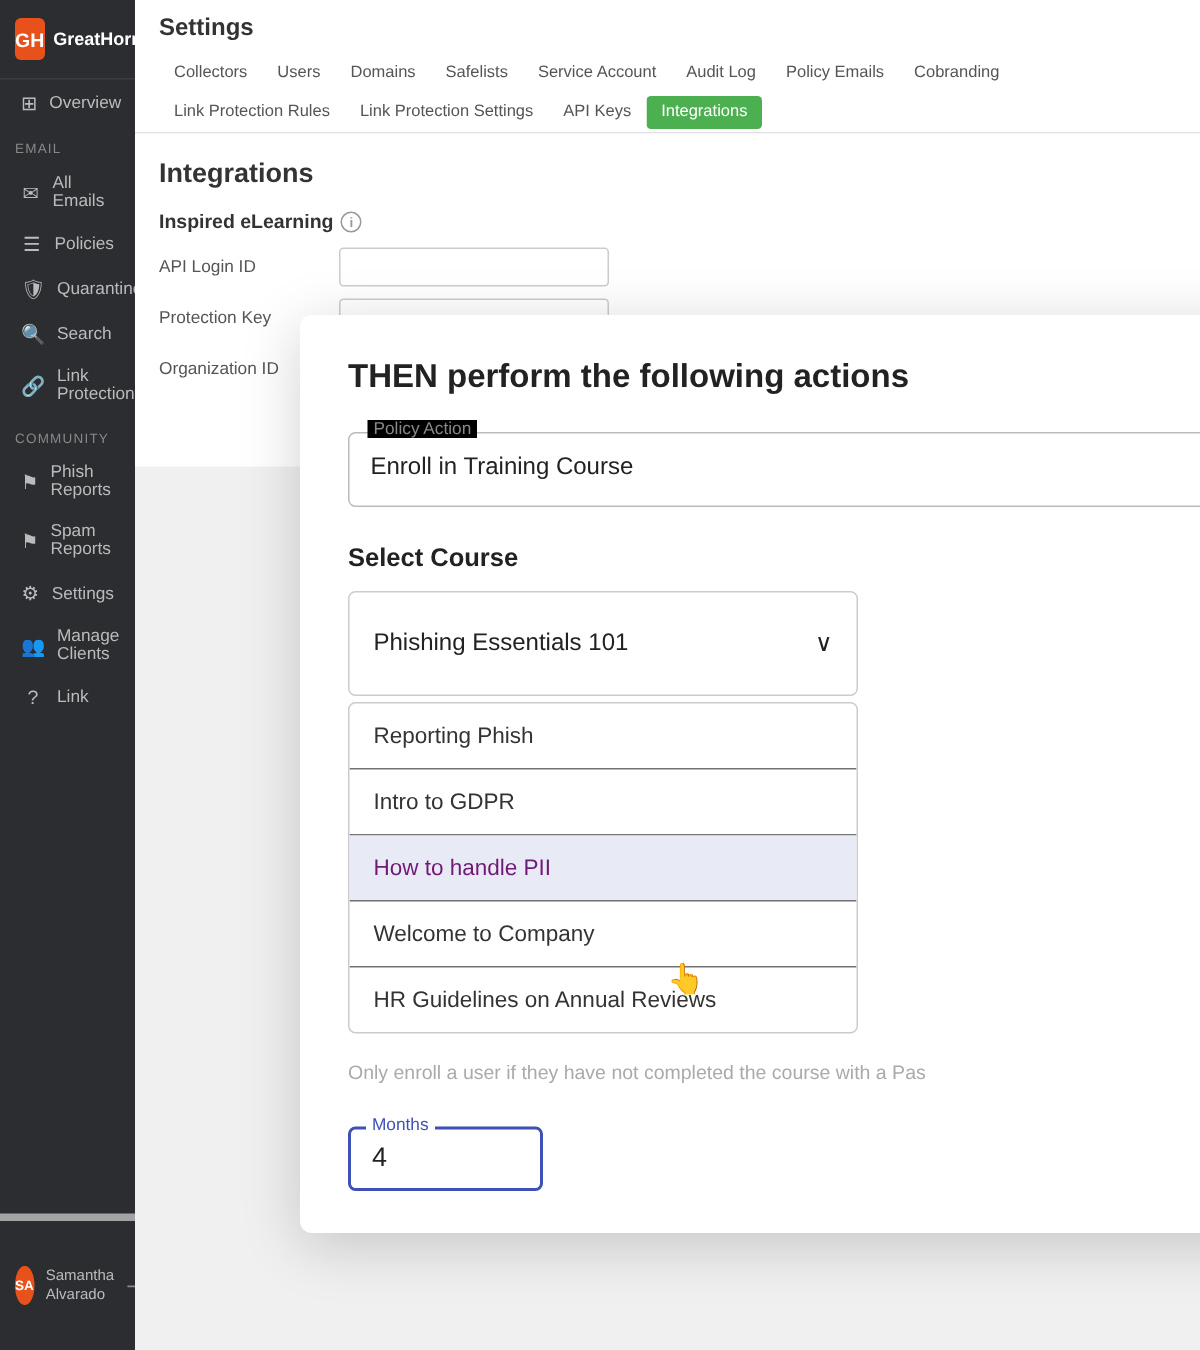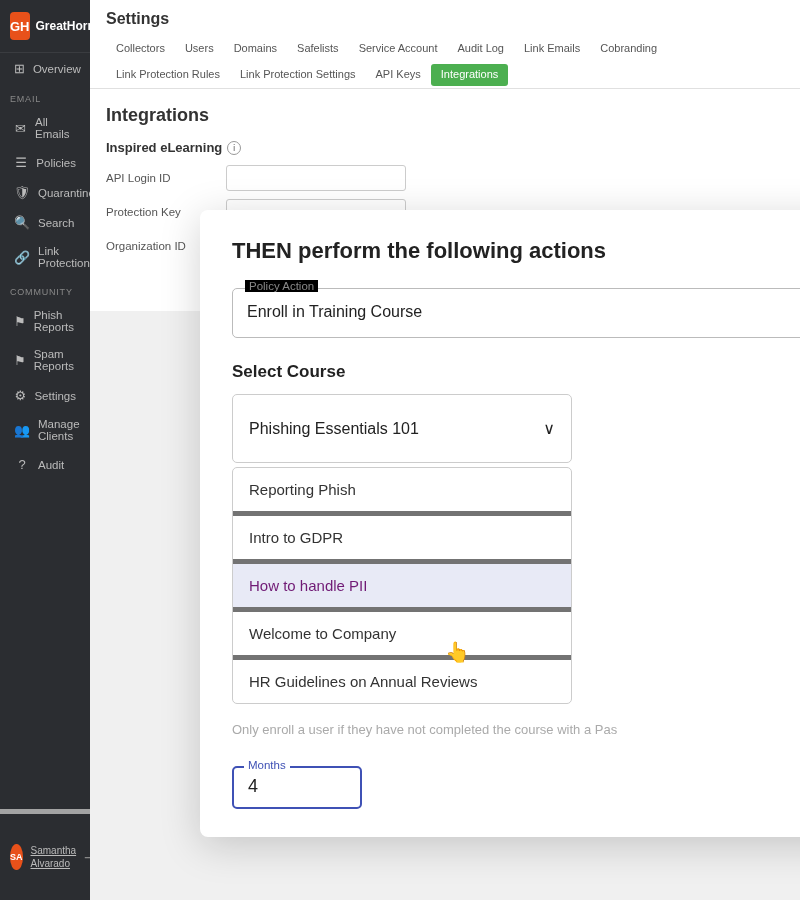--- a/index.html
+++ b/index.html
@@ -62,21 +62,21 @@
       gap: 8px;
       padding: 6px 10px;
     }
     .avatar {
       width: 26px; height: 26px;
       background: #e8511a;
       border-radius: 50%;
       display: flex; align-items: center; justify-content: center;
       color: white; font-size: 9px; font-weight: bold;
     }
-    .avatar-name { font-size: 10px; color: #bbb; line-height: 1.3; text-decoration: underline; }
+    .avatar-name { font-size: 10px; color: #bbb; line-height: 1.3; }
     .avatar-logout { margin-left: auto; font-size: 14px; color: #888; cursor: pointer; }
 
     
     .main {
       flex: 1;
       display: flex;
       flex-direction: column;
       background: #f0f0f0;
       overflow: hidden;
     }
@@ -272,21 +272,21 @@
       background: white;
       margin-top: 4px;
       width: 340px;
       overflow: hidden;
     }
     .course-option {
       padding: 13px 16px;
       font-size: 15px;
       color: #333;
       cursor: pointer;
-      border-bottom: 5px solid #737373;
+      border-bottom: 1px solid #737373;
     }
     .course-option:last-child { border-bottom: none; }
     .course-option.highlighted { background: #e8eaf6; color: #701a75; }
 
     
     .enroll-note {
       font-size: 13px;
       color: #aaa;
       margin-top: 18px;
       margin-bottom: 14px;
@@ -384,21 +384,21 @@
     <div class="sidebar-item">
       <span class="icon">⚙</span>
       <span>Settings</span>
     </div>
     <div class="sidebar-item">
       <span class="icon">👥</span>
       <span>Manage Clients</span>
     </div>
     <div class="sidebar-item">
       <span class="icon">?</span>
-      <span>Audit</span>
+      <span>Link</span>
     </div>
   </div>
 
   <div class="sidebar-bottom">
     <div class="avatar-row">
       <div class="avatar">SA</div>
       <div class="avatar-name">Samantha Alvarado</div>
       <span class="avatar-logout">⇥</span>
     </div>
   </div>
@@ -407,21 +407,21 @@
 <div class="main" style="position: relative;">
   <div class="settings-header">
     <div class="settings-title">Settings</div>
     <div class="settings-tabs">
       <span class="tab">Collectors</span>
       <span class="tab">Users</span>
       <span class="tab">Domains</span>
       <span class="tab">Safelists</span>
       <span class="tab">Service Account</span>
       <span class="tab">Audit Log</span>
-      <span class="tab">Link Emails</span>
+      <span class="tab">Policy Emails</span>
       <span class="tab">Cobranding</span>
       <span class="tab">Link Protection Rules</span>
       <span class="tab">Link Protection Settings</span>
       <span class="tab">API Keys</span>
       <span class="tab active-tab">Integrations</span>
     </div>
   </div>
 
   <div class="integrations-body">
     <div class="integrations-heading">Integrations</div>

